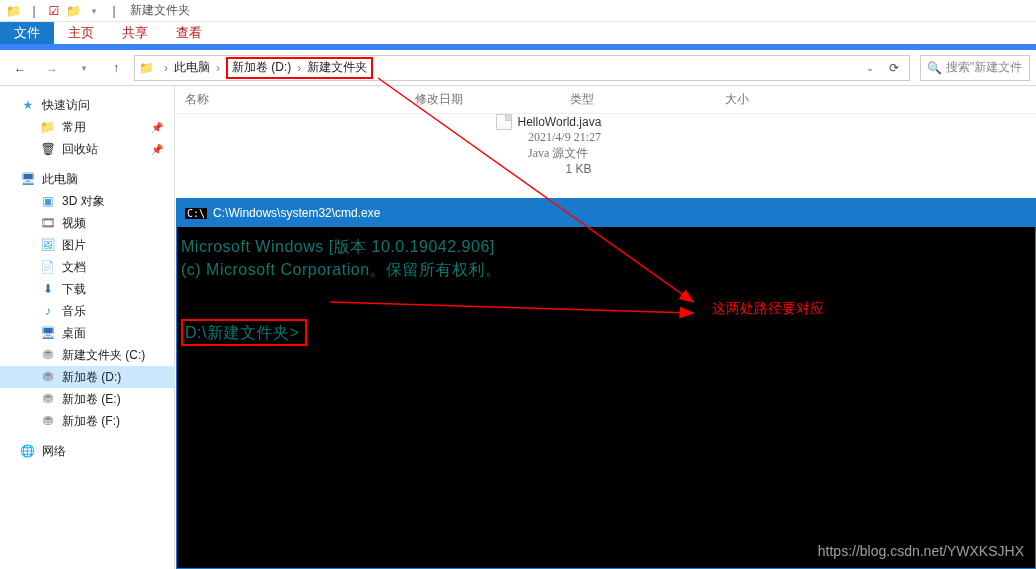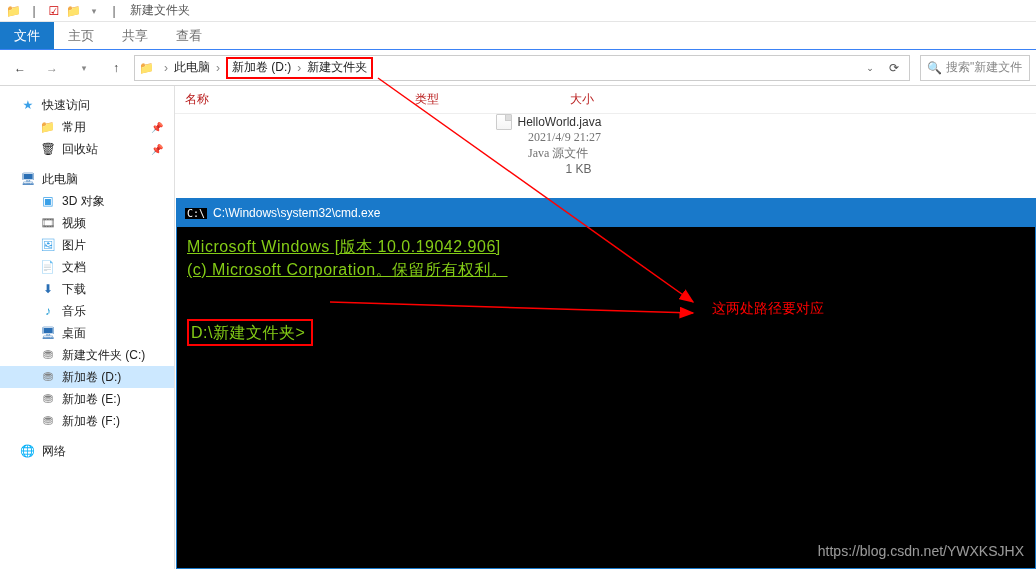--- a/index.html
+++ b/index.html
@@ -6,24 +6,24 @@
 body { width: 1036px; height: 569px; overflow: hidden; background: #fff; position: relative; font-size: 12px; }
 
 
 .titlebar { height: 22px; display: flex; align-items: center; padding: 0 6px; background: #fff; border-bottom: 1px solid #e5e5e5; }
 .titlebar .qat { display: flex; gap: 4px; align-items: center; }
 .titlebar .qat span { width: 16px; height: 16px; display: flex; align-items: center; justify-content: center; color: #555; }
 .folder-mini { color: #f0b429; }
 .title-text { margin-left: 8px; color: #555; }
 
 
-.ribbon { height: 28px; display: flex; align-items: stretch; border-bottom: 1px solid #3b82f6; background: #fff; }
+.ribbon { height: 28px; display: flex; align-items: stretch; border-bottom: 6px solid #3b82f6; background: #fff; }
 .ribbon .tab { padding: 0 14px; display: flex; align-items: center; font-size: 13px; cursor: pointer; }
 .ribbon .file-tab { background: #1979ca; color: #fff; }
-.ribbon .tab:not(.file-tab) { color: #737373; }
+.ribbon .tab:not(.file-tab) { color: #b91c1c; }
 
 
 .navbar { height: 36px; display: flex; align-items: center; padding: 4px 6px; gap: 4px; border-bottom: 1px solid #d7d7d7; }
 .nav-btn { width: 28px; height: 28px; display: flex; align-items: center; justify-content: center; color: #888; cursor: pointer; }
 .nav-btn.active { color: #333; }
 .addr-wrap { flex: 1; display: flex; align-items: center; border: 1px solid #ccc; height: 26px; padding: 0 4px; background: #fff; }
 .addr-wrap .folder-ico { color: #f0b429; margin-right: 4px; }
 .crumb { display: flex; align-items: center; font-size: 12px; color: #222; }
 .crumb .sep { margin: 0 6px; color: #888; }
 .addr-actions { display: flex; align-items: center; margin-left: auto; gap: 2px; }
@@ -39,36 +39,36 @@
 .side-item.sub { padding-left: 40px; }
 .side-item.selected { background: #cce8ff; }
 .side-item .ico { width: 16px; text-align: center; }
 .pin { margin-left: auto; margin-right: 10px; color: #888; font-size: 10px; }
 .star { color: #3aa0e8; }
 .drive { color: #808080; }
 .folder-y { color: #f0b429; }
 .net-ico { color: #555; }
 
 .content { flex: 1; position: relative; }
-.cols-header { display: flex; height: 28px; align-items: center; border-bottom: 1px solid #eee; color: #b91c1c; font-size: 12px; }
+.cols-header { display: flex; height: 28px; align-items: center; border-bottom: 1px solid #eee; color: #737373; font-size: 12px; }
 .col-name { width: 240px; padding-left: 10px; }
 .col-date { width: 155px; }
 .col-type { width: 155px; }
 .col-size { width: 80px; text-align: left; padding-right: 10px; }
 .file-row { display: flex; height: 24px; align-items: center; font-size: 12px; color: #333; flex-direction: column; }
 .file-row .col-name { display: flex; align-items: center; gap: 6px; }
 .file-ico { width:16px; height:16px; background: linear-gradient(#fff,#f5f5f5); border:1px solid #ccc; border-radius:1px; position:relative; }
 .file-ico::after { content:""; position:absolute; top:0; right:0; width:5px; height:5px; background:#ddd; border-left:1px solid #ccc; border-bottom:1px solid #ccc; }
 .file-row .col-date, .file-row .col-type { color: #737373; font-family: Liberation Serif, serif; }
 .file-row .col-size { color: #666; }
 
 
 .cmd-window { position: absolute; left: 176px; top: 198px; right: 0; bottom: 0; border: 1px solid #1979ca; background: #000; }
 .cmd-title { height: 28px; background: #1979ca; color: #fff; display: flex; align-items: center; padding: 0 8px; font-size: 12px; gap: 6px; }
-.cmd-body { padding: 8px 10px; color: #84cc16; font-family: "NSimSun","SimSun","Consolas",monospace; font-size: 16px; line-height: 1.45; white-space: pre; letter-spacing: 0.5px; text-decoration: underline; }
+.cmd-body { padding: 8px 4px; color: #0f766e; font-family: "NSimSun","SimSun","Consolas",monospace; font-size: 16px; line-height: 1.45; white-space: pre; letter-spacing: 0.5px; }
 .cmd-prompt-box { display: inline-block; border: 2px solid #f00; padding: 0 6px 0 2px; margin-top: 14px; }
 
 
 .annotation-svg { position: absolute; left: 0; top: 0; width: 100%; height: 100%; pointer-events: none; }
 .annot-text { position: absolute; color: #f00; font-size: 14px; font-family: "Microsoft YaHei"; }
 
 .watermark { position: absolute; right: 12px; bottom: 10px; color: rgba(255,255,255,0.6); font-size: 14px; font-family: Arial; }
 </style>
 </head>
 <body>
@@ -193,20 +193,21 @@
       <div class="side-item">
           <span class="ico net-ico">🌐</span>
           <span>网络</span>
         </div>
     </div>
   </div>
 
   <div class="content">
     <div class="cols-header">
       <div class="col-name">名称</div>
+      <div class="col-date">修改日期</div>
       <div class="col-type">类型</div>
       <div class="col-size">大小</div>
     </div>
     <div class="file-row">
       <div class="col-name">
           <span class="file-ico"></span>
           <span>HelloWorld.java</span>
         </div>
       <div class="col-date">2021/4/9 21:27</div>
       <div class="col-type">Java 源文件</div>

